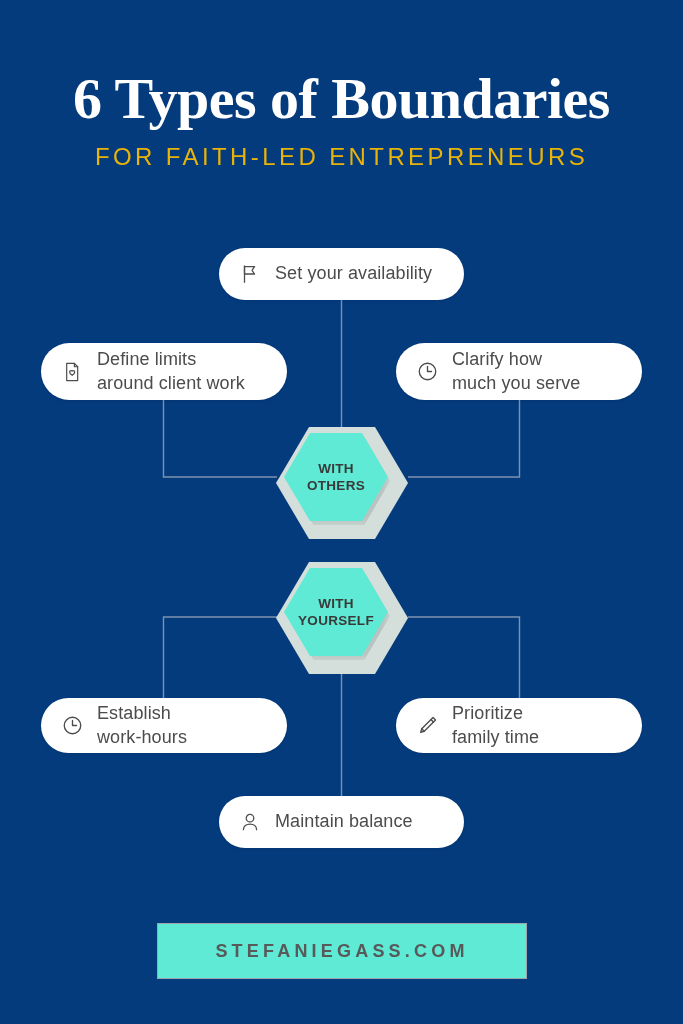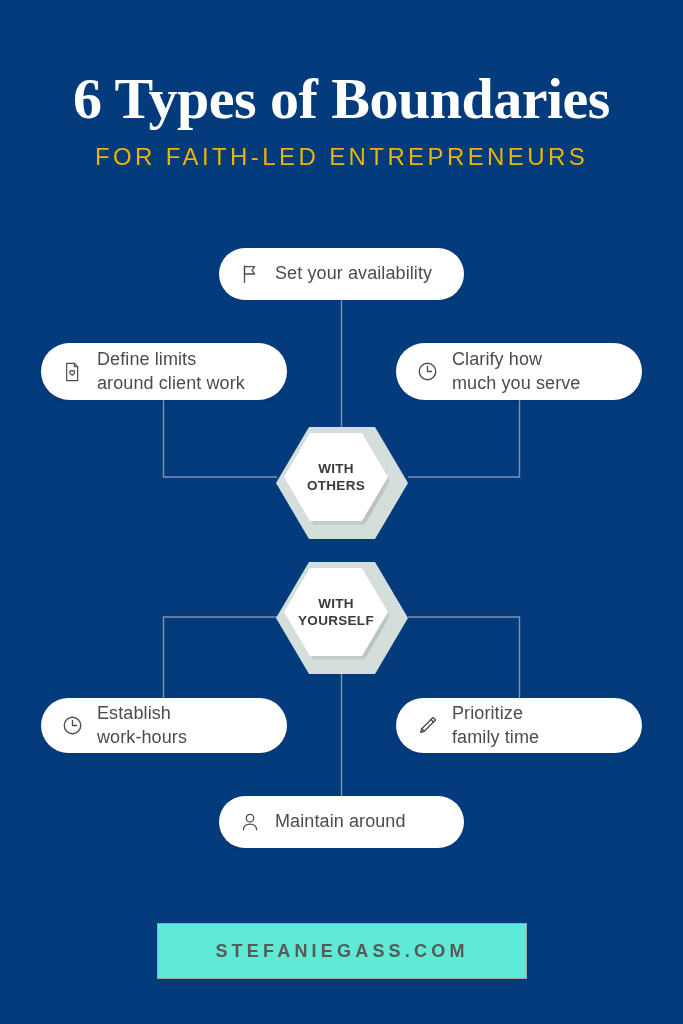--- a/index.html
+++ b/index.html
@@ -111,21 +111,21 @@
     position:absolute;
     left:12px; top:10px;
     width:102px; height:88px;
     clip-path:polygon(25% 0%, 75% 0%, 100% 50%, 75% 100%, 25% 100%, 0% 50%);
     background:rgba(0,0,0,0.12);
     filter:blur(4px);
   }
   .hex-inner {
     left:8px; top:6px;
     width:104px; height:88px;
-    background:#ffffff;
+    background:#5eead4;
     display:flex;
     align-items:center;
     justify-content:center;
   }
   .hex-label {
     font-family:"Liberation Sans", sans-serif;
     font-weight:700;
     font-size:13.5px;
     line-height:1.28;
     color:#3A3A3A;
@@ -259,20 +259,20 @@
 family time</span>
   </div>
 
   <div class="pill pill-f">
     <span class="icon">
       <svg width="22" height="22" viewBox="0 0 24 24" fill="none" stroke="#4C4C4C" stroke-width="1.4" stroke-linecap="round" stroke-linejoin="round">
         <circle cx="12" cy="7.8" r="4.1"></circle>
         <path d="M4.8 20.4 C4.8 16.6 8 14.2 12 14.2 C16 14.2 19.2 16.6 19.2 20.4"></path>
       </svg>
     </span>
-    <span class="plabel">Maintain around</span>
+    <span class="plabel">Maintain balance</span>
   </div>
 
   <div class="footer">
     <span class="footer-text">STEFANIEGASS.COM</span>
   </div>
 
 </div>
 
 </body></html>

